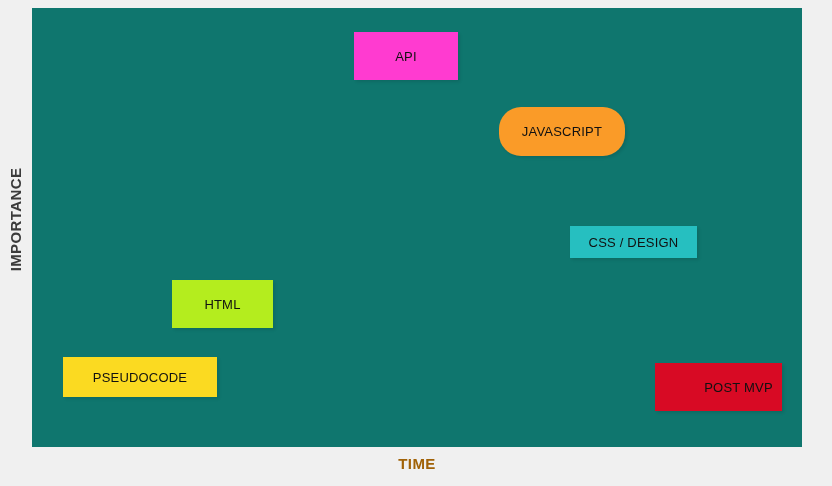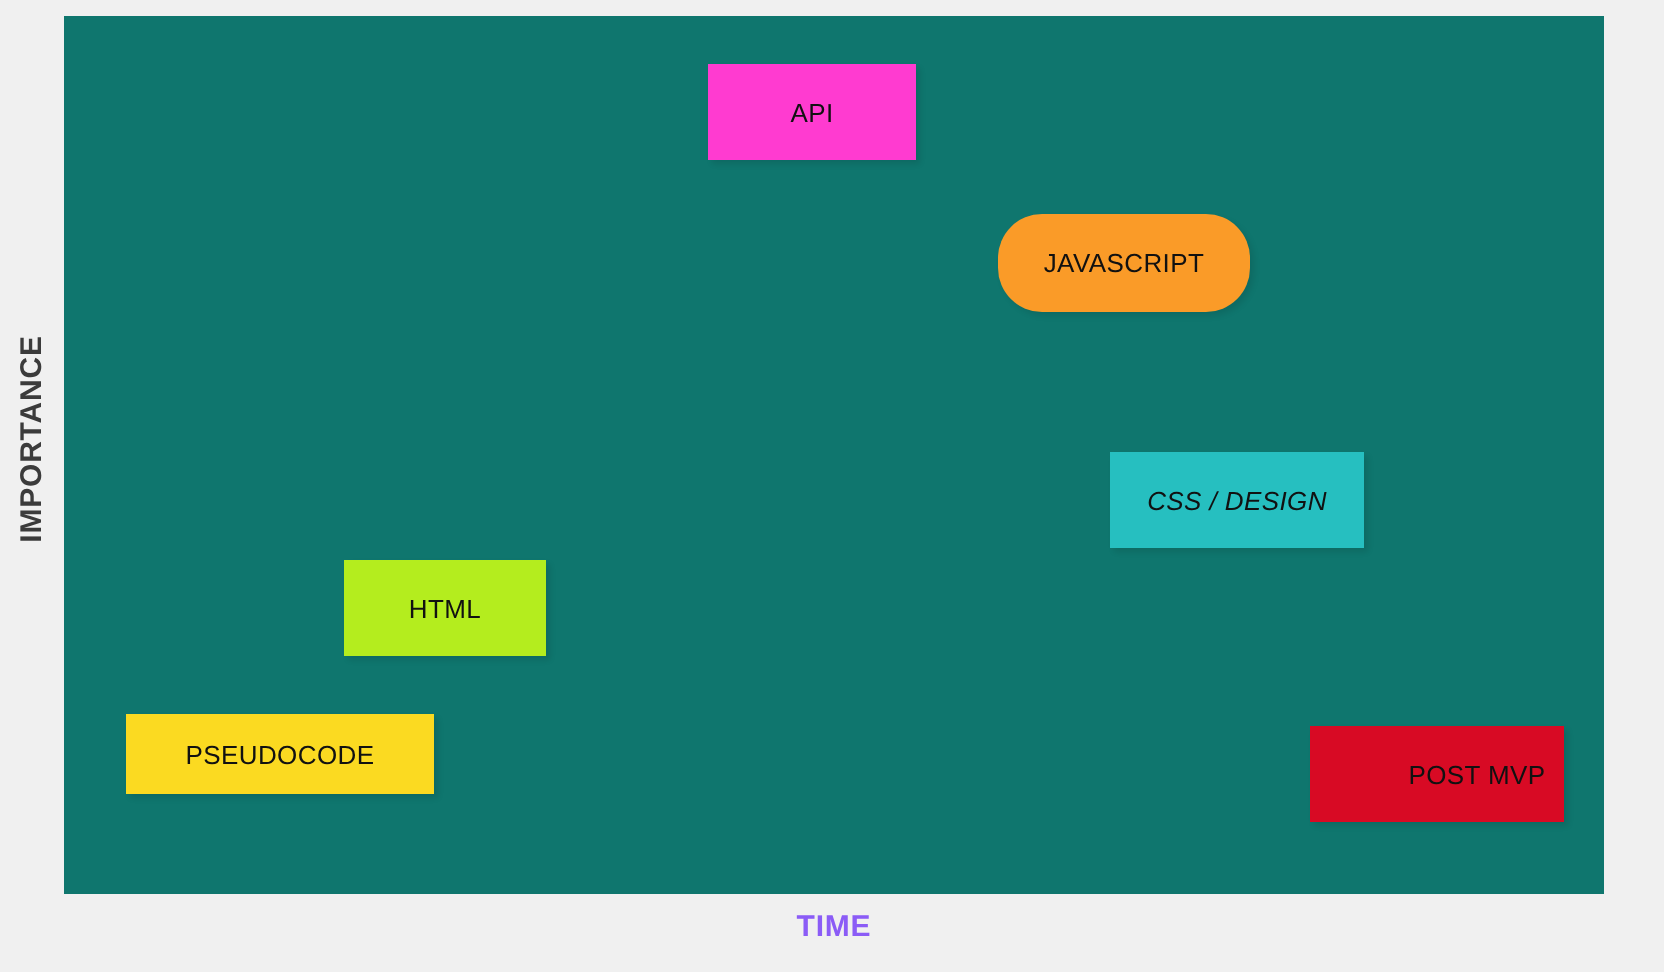--- a/index.html
+++ b/index.html
@@ -51,21 +51,21 @@
   }
   #x-axis-title {
     position: absolute;
     left: 32px;
     top: 455px;
     width: 770px;
     text-align: center;
     font-size: 15px;
     font-weight: bold;
     letter-spacing: 0.4px;
-    color: #8b5cf6;
+    color: #a16207;
   }
   
   .data-box {
     position: absolute;
     display: flex;
     align-items: center;
     justify-content: center;
     box-sizing: border-box;
     font-size: 13px;
     color: #111111;
@@ -84,21 +84,21 @@
 <div id="chart-root">
 
   <div id="plot-area">
     <div id="boxes-layer">
         <div class="data-box" style="left: 322px; top: 24px; width: 104px; height: 48px; background: rgb(255, 59, 208);">
           <span class="box-label">API</span>
         </div>
         <div class="data-box" style="left: 467px; top: 99px; width: 126px; height: 49px; background: rgb(250, 155, 40); border-radius: 22px;">
           <span class="box-label">JAVASCRIPT</span>
         </div>
-        <div class="data-box" style="left: 523px; top: 218px; width: 127px; height: 48px; background: rgb(38, 191, 192); font-style: italic;">
+        <div class="data-box" style="left: 538px; top: 218px; width: 127px; height: 32px; background: rgb(38, 191, 192);">
           <span class="box-label">CSS / DESIGN</span>
         </div>
         <div class="data-box" style="left: 140px; top: 272px; width: 101px; height: 48px; background: rgb(180, 237, 30);">
           <span class="box-label">HTML</span>
         </div>
         <div class="data-box" style="left: 31px; top: 349px; width: 154px; height: 40px; background: rgb(251, 218, 33);">
           <span class="box-label">PSEUDOCODE</span>
         </div>
         <div class="data-box" style="left: 623px; top: 355px; width: 127px; height: 48px; background: rgb(216, 10, 36); padding-left: 40px;">
           <span class="box-label">POST MVP</span>

